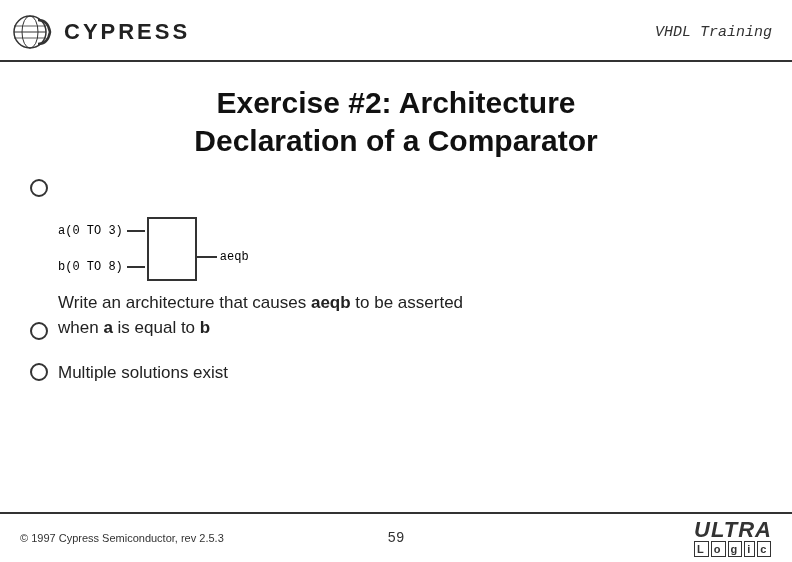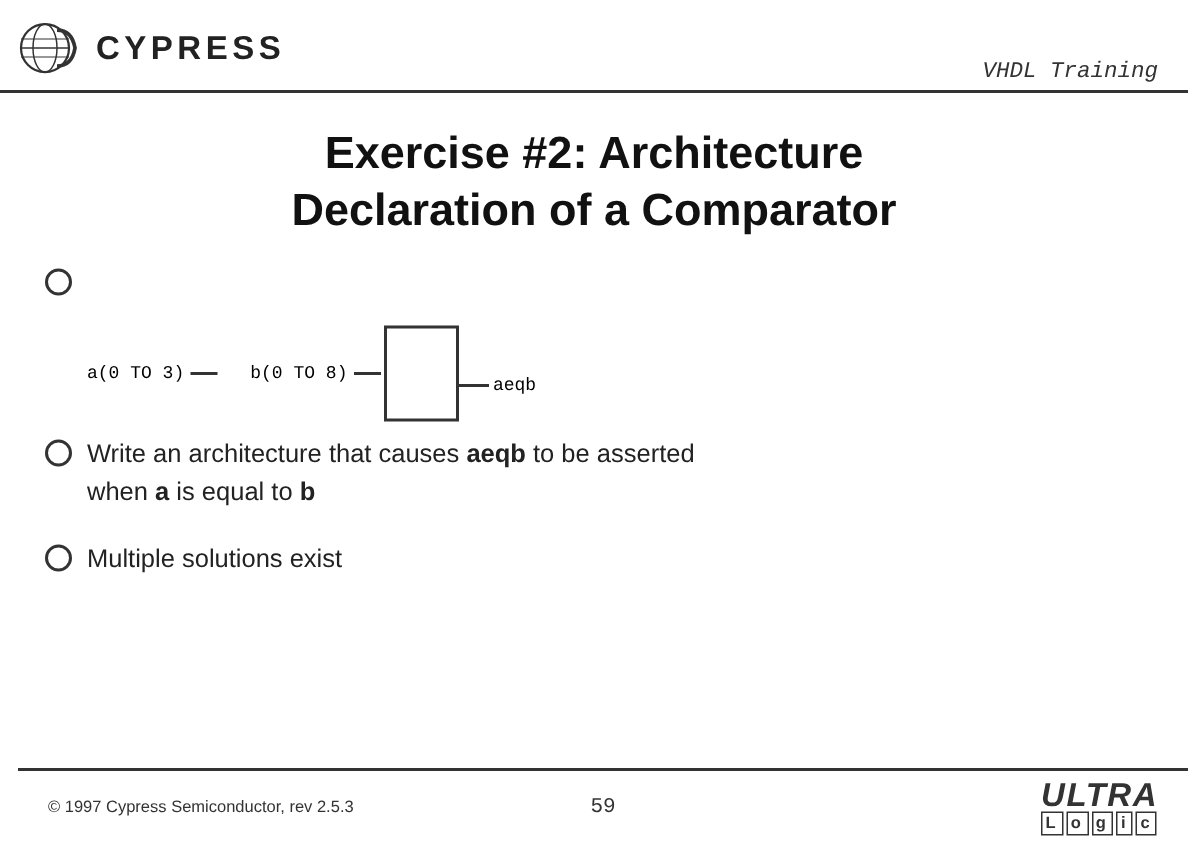--- a/index.html
+++ b/index.html
@@ -8,21 +8,21 @@
       height: 562px;
       background: #ffffff;
       font-family: Arial, Helvetica, sans-serif;
       overflow: hidden;
       position: relative;
     }
 
     
     .header {
       display: flex;
-      align-items: flex-end;
+      align-items: center;
       justify-content: space-between;
       padding: 8px 20px 0 10px;
       border-bottom: 2px solid #333;
       padding-bottom: 4px;
     }
 
     .logo-area {
       display: flex;
       align-items: center;
       gap: 6px;
@@ -110,21 +110,21 @@
     
     .diagram {
       display: flex;
       align-items: center;
       margin-top: 10px;
       flex-shrink: 0;
     }
 
     .diagram-labels {
       display: flex;
-      flex-direction: row;
+      flex-direction: column;
       gap: 22px;
       font-family: 'Courier New', monospace;
       font-size: 12px;
       margin-right: 2px;
     }
 
     .diagram-label-row {
       display: flex;
       align-items: center;
       gap: 4px;
@@ -165,21 +165,21 @@
     }
 
     .bold-code {
       font-weight: bold;
     }
 
     
     .footer {
       position: absolute;
       bottom: 0;
-      left: 12px;
+      left: 0;
       right: 0;
       border-top: 2px solid #333;
       display: flex;
       align-items: center;
       justify-content: space-between;
       padding: 5px 20px;
     }
 
     .footer-left {
       font-size: 11px;
@@ -294,21 +294,21 @@
       <div class="diagram-box"></div>
       <div class="diagram-right-side">
         <div class="output-row">
           <div class="output-line"></div>
           <span class="output-label">aeqb</span>
         </div>
       </div>
     </div>
   </div>
 
-  <div class="bullet-item" style="margin-bottom:8px; margin-top:4px;">
+  <div class="bullet-item" style="margin-bottom:8px; margin-top:4px;align-items:flex-end;">
     <div class="bullet-circle"></div>
     <span class="bullet2-text">
       Write an architecture that causes <span class="bold-code">aeqb</span> to be asserted<br>
       when <span class="bold-code">a</span> is equal to <span class="bold-code">b</span>
     </span>
   </div>
 
   <div class="bullet-item" style="margin-top:21px;">
     <div class="bullet-circle"></div>
     <span class="bullet-text">Multiple solutions exist</span>

